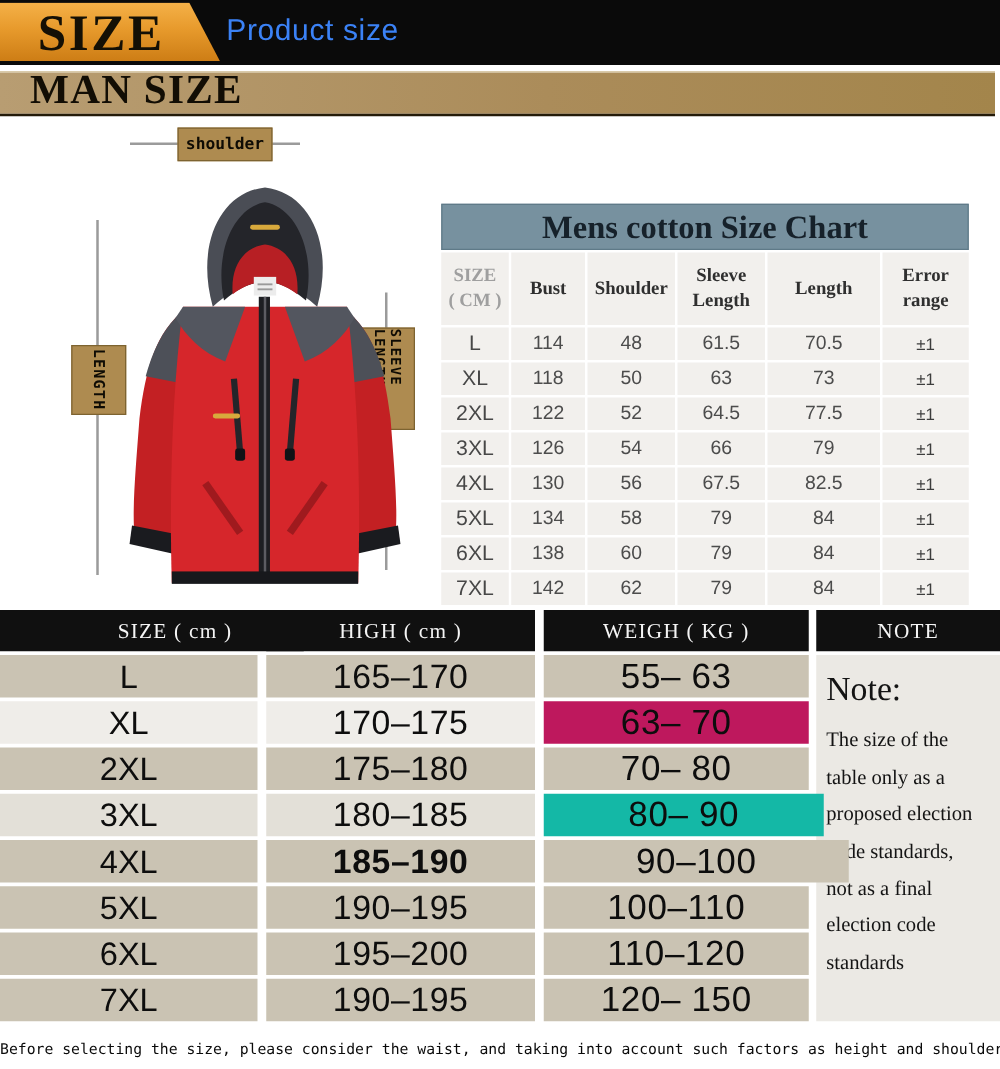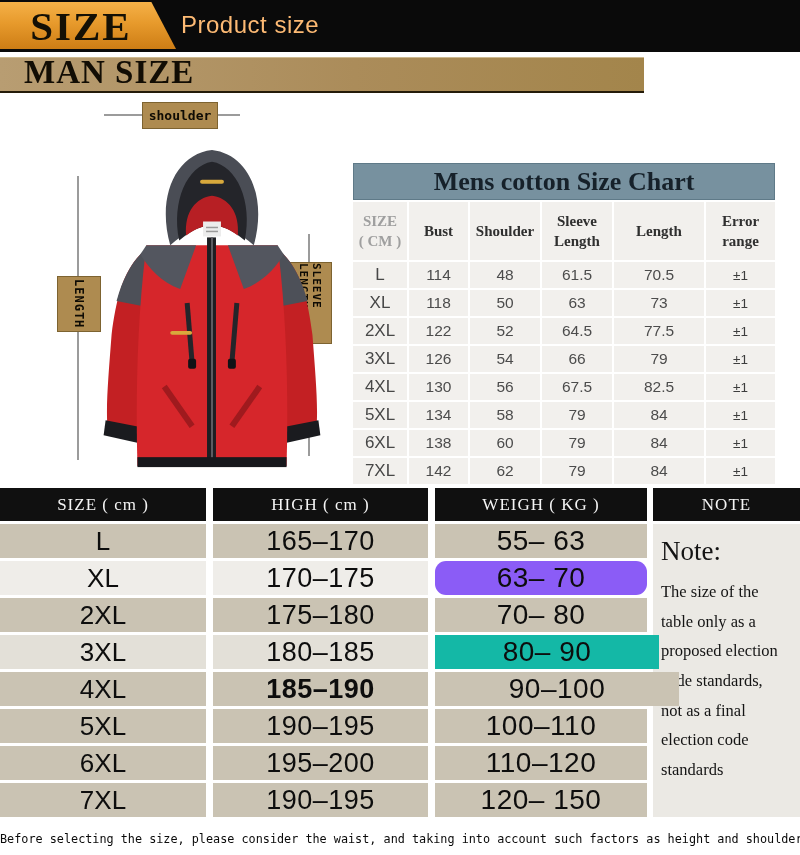--- a/index.html
+++ b/index.html
@@ -8,24 +8,24 @@
 
   
   .top-bar{position:absolute;left:0;top:0;width:800px;height:52px;background:#0a0a0a;}
   .gold-badge{position:absolute;left:0;top:2px;width:176px;height:47px;
       background:linear-gradient(180deg,#f5b148 0%,#e79a2c 45%,#cd7d15 100%);
       clip-path:polygon(0 0,86% 0,100% 100%,0 100%);
       display:flex;align-items:center;justify-content:center;}
   .gold-badge span{font-family:"Liberation Serif",serif;font-weight:bold;font-size:41px;
       color:#141005;letter-spacing:2px;padding-right:14px;}
   .product-size{position:absolute;left:181px;top:0;height:50px;line-height:50px;
-      color:#fdba74;font-size:24px;letter-spacing:0.5px;text-align:center;}
-
-  
-  .man-size-bar{position:absolute;left:0;top:57px;width:644px;height:33px;
+      color:#3b82f6;font-size:24px;letter-spacing:0.5px;text-align:center;}
+
+  
+  .man-size-bar{position:absolute;left:0;top:57px;width:796px;height:33px;
       background:linear-gradient(90deg,#b89d72 0%,#ab8c5a 55%,#a3854b 100%);
       border-top:1px solid #cdb98f;border-bottom:2px solid #241b09;}
   .man-size-bar span{position:absolute;left:24px;top:-4px;font-family:"Liberation Serif",serif;
       font-weight:bold;font-size:33px;color:#120d04;letter-spacing:1px;}
 
   
   .measure-line{position:absolute;background:#9b9b9b;}
   .measure-label{position:absolute;background:#ae8b50;border:1px solid #7d6330;
       color:#0e0b04;display:flex;align-items:center;justify-content:center;
       font-family:"DejaVu Sans Mono",monospace;font-weight:bold;}
@@ -205,21 +205,21 @@
       <div class="cg-cell">84</div>
       <div class="cg-cell cg-error">±1</div>
       <div class="cg-cell cg-size">7XL</div>
       <div class="cg-cell">142</div>
       <div class="cg-cell">62</div>
       <div class="cg-cell">79</div>
       <div class="cg-cell">84</div>
       <div class="cg-cell cg-error">±1</div>
     </div>
 
-  <div class="bt-head" style="left:0;width:206px;">SIZE ( cm )</div>
+  <div class="bt-head" style="left:0;width:206px;padding-left:37px;">SIZE ( cm )</div>
   <div class="bt-head" style="left:213px;width:215px;">HIGH ( cm )</div>
   <div class="bt-head" style="left:435px;width:212px;">WEIGH ( KG )</div>
   <div class="bt-head" style="left:653px;width:147px;">NOTE</div>
 
   <div class="note-panel">
     <div class="note-title">Note:</div>
     <div id="note-lines">
         <div class="note-line">The size of the</div>
         <div class="note-line">table only as a</div>
         <div class="note-line">proposed election</div>
@@ -230,21 +230,21 @@
       </div>
   </div>
 
   <div class="footer-text">Before selecting the size, please consider the waist, and taking into account such factors as height and shoulder</div>
 
 <div class="bt-cell bt-size" style="left: 0px; width: 206px; top: 524px; background: rgb(202, 195, 179);">L</div>
     <div class="bt-cell bt-high" style="left: 213px; width: 215px; top: 524px; background: rgb(202, 195, 179);">165–170</div>
     <div class="bt-cell bt-weigh" style="left: 435px; width: 212px; top: 524px; background: rgb(202, 195, 179);">55– 63</div>
     <div class="bt-cell bt-size" style="left: 0px; width: 206px; top: 561px; background: rgb(239, 237, 233);">XL</div>
     <div class="bt-cell bt-high" style="left: 213px; width: 215px; top: 561px; background: rgb(239, 237, 233);">170–175</div>
-    <div class="bt-cell bt-weigh" style="left: 435px; width: 212px; top: 561px; background: #8b5cf6; border-radius: 11px;">63– 70</div>
+    <div class="bt-cell bt-weigh" style="left: 435px; width: 212px; top: 561px; background: #be185d;">63– 70</div>
     <div class="bt-cell bt-size" style="left: 0px; width: 206px; top: 598px; background: rgb(202, 195, 179);">2XL</div>
     <div class="bt-cell bt-high" style="left: 213px; width: 215px; top: 598px; background: rgb(202, 195, 179);">175–180</div>
     <div class="bt-cell bt-weigh" style="left: 435px; width: 212px; top: 598px; background: rgb(202, 195, 179);">70– 80</div>
     <div class="bt-cell bt-size" style="left: 0px; width: 206px; top: 635px; background: rgb(227, 224, 216);">3XL</div>
     <div class="bt-cell bt-high" style="left: 213px; width: 215px; top: 635px; background: rgb(227, 224, 216);">180–185</div>
     <div class="bt-cell bt-weigh" style="left: 435px; width: 224px; top: 635px; background: #14b8a6;">80– 90</div>
     <div class="bt-cell bt-size" style="left: 0px; width: 206px; top: 672px; background: rgb(202, 195, 179);">4XL</div>
     <div class="bt-cell bt-high" style="left: 213px; width: 215px; top: 672px; background: rgb(202, 195, 179); font-weight: bold;">185–190</div>
     <div class="bt-cell bt-weigh" style="left: 435px; width: 244px; top: 672px; background: rgb(202, 195, 179);">90–100</div>
     <div class="bt-cell bt-size" style="left: 0px; width: 206px; top: 709px; background: rgb(202, 195, 179);">5XL</div>

